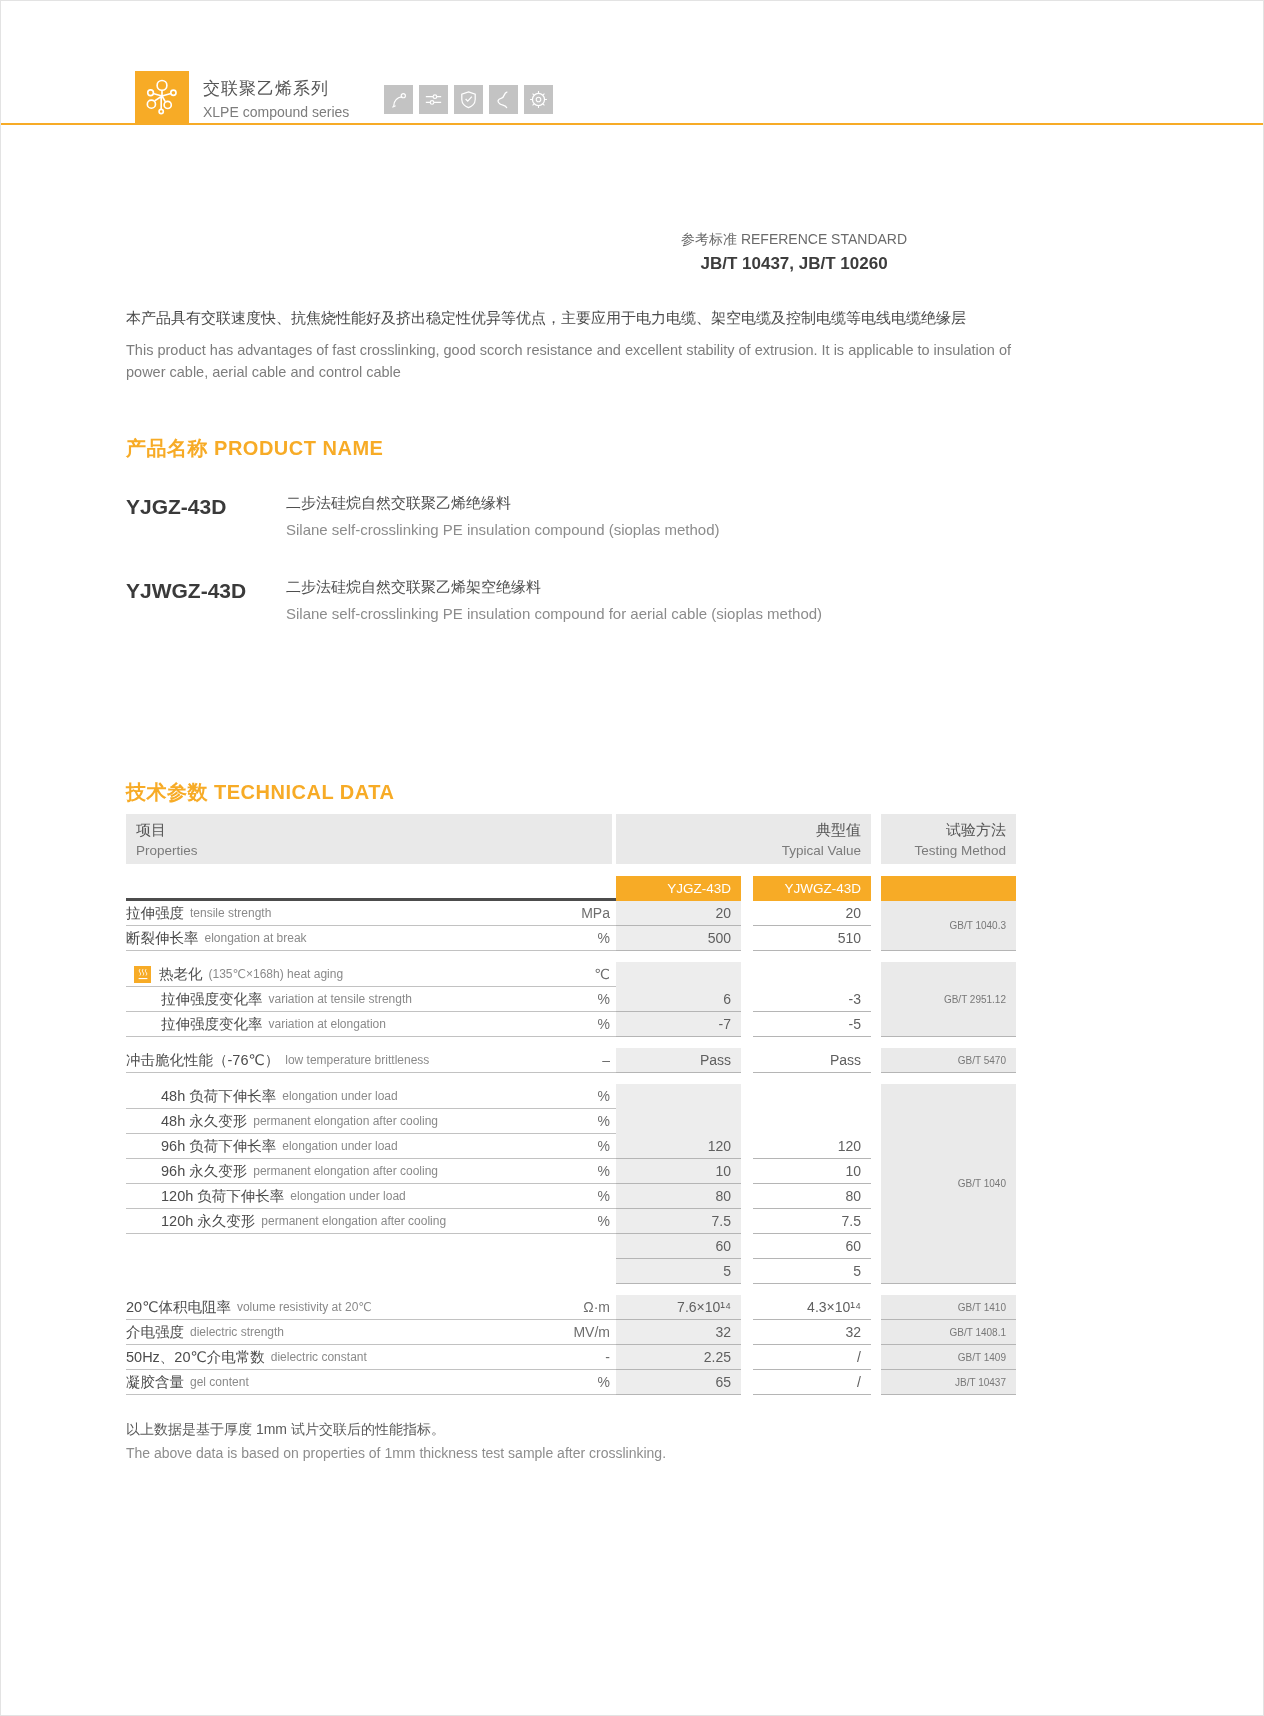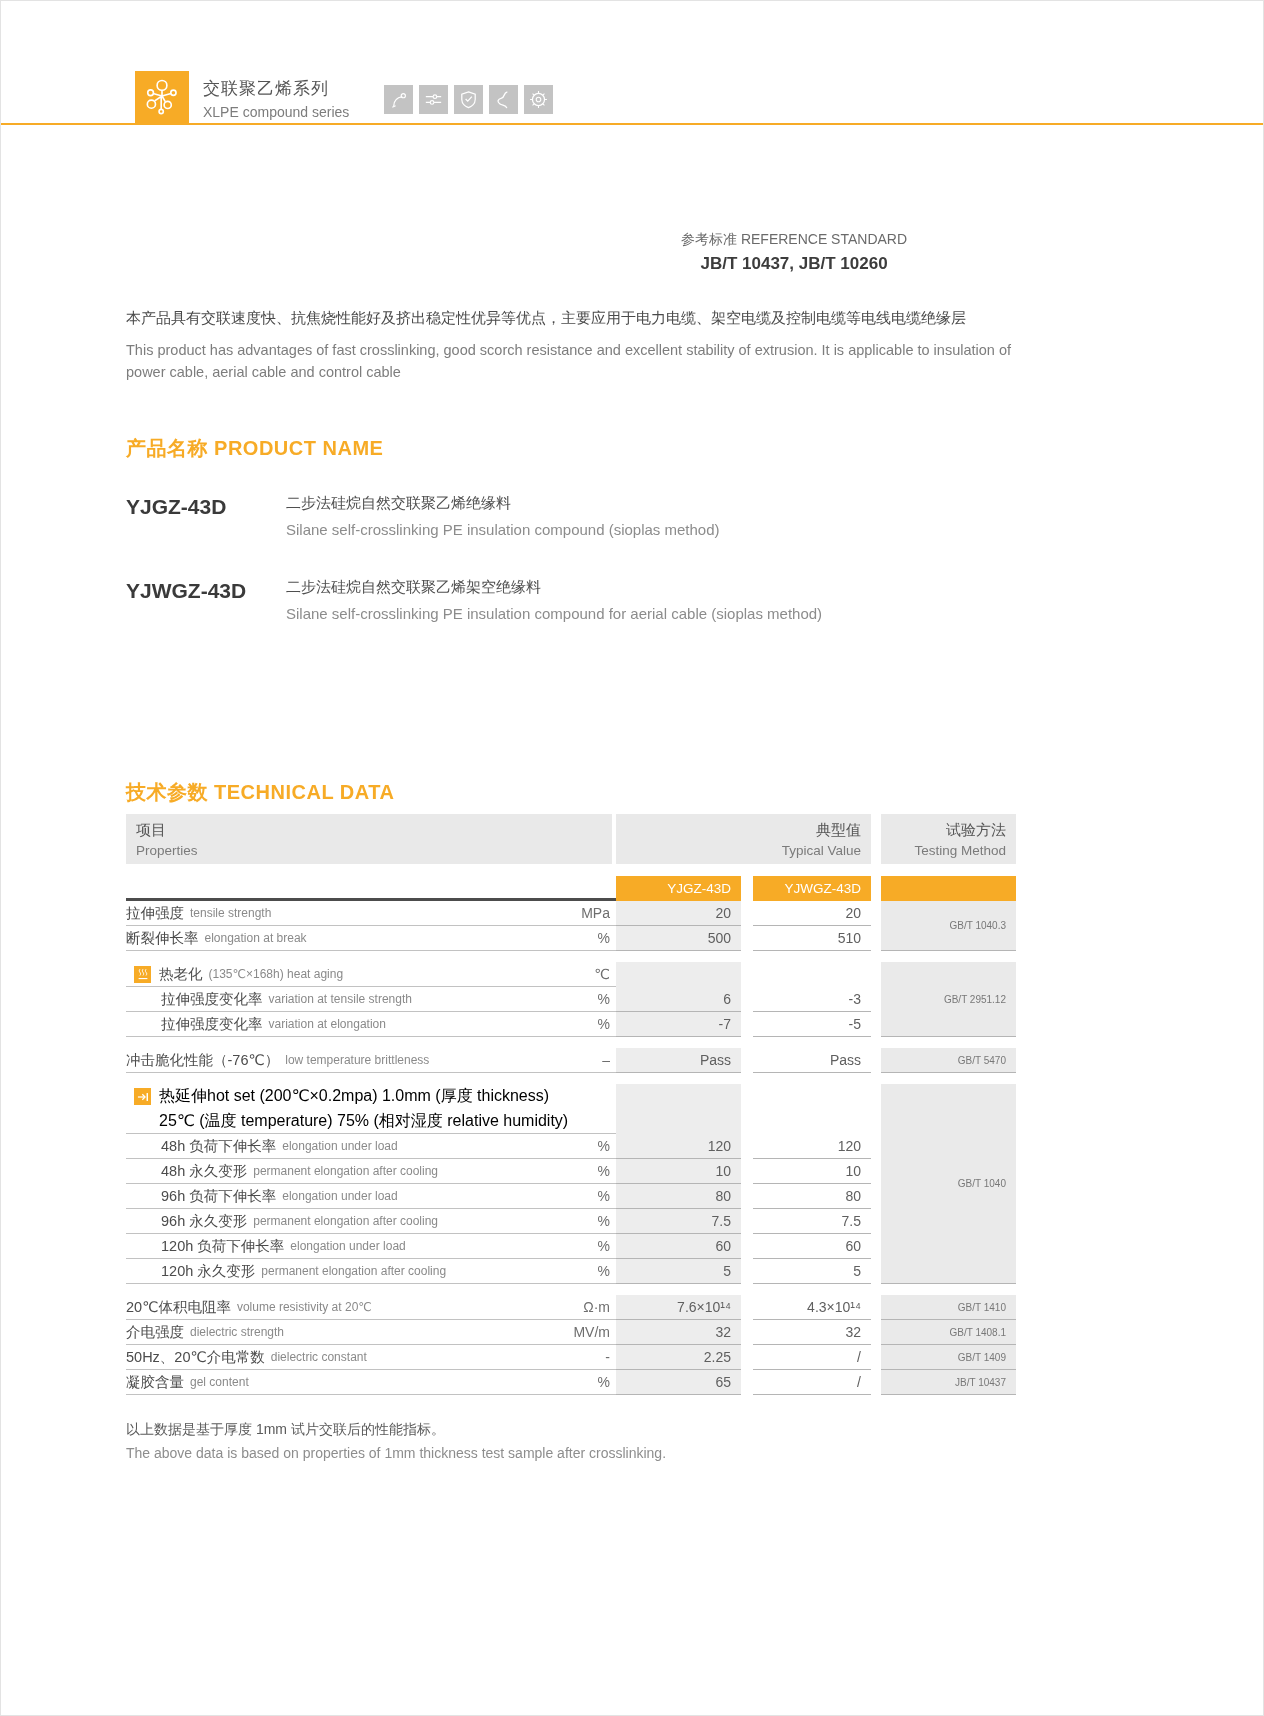--- a/index.html
+++ b/index.html
@@ -287,36 +287,20 @@
             <div class="bsp12"></div>
             <div class="bcol c3">
               <div class="vcell">Pass</div>
             </div>
             <div class="bsp10"></div>
             <div class="c4">GB/T 5470</div>
           </div>
           <div class="tgap"></div>
           <div class="tblock">
             <div class="bcol c1">
-              <div class="g2">
-                <div class="gl gl1">
-                  <span class="micon">
-                    <svg viewBox="0 0 16 16">
-                      <path d="M2.2 8h7.6" stroke="#fff" stroke-width="1.4"></path>
-                      <path d="M7.2 4.8L10.4 8l-3.2 3.2" fill="none" stroke="#fff" stroke-width="1.4"></path>
-                      <path d="M12.9 3.5v9" stroke="#fff" stroke-width="1.7"></path>
-                    </svg>
-                  </span>
-                  <span class="zh">热延伸</span>
-                  <span class="en">hot set (200℃×0.2mpa) 1.0mm (厚度 thickness)</span>
-                </div>
-                <div class="gl gl2">
-                  <span class="en">25℃ (温度 temperature) 75% (相对湿度 relative humidity)</span>
-                </div>
-              </div>
               <div class="prow ind">
                 <span class="zh">48h 负荷下伸长率</span>
                 <span class="en">elongation under load</span>
                 <span class="unit">%</span>
               </div>
               <div class="prow ind">
                 <span class="zh">48h 永久变形</span>
                 <span class="en">permanent elongation after cooling</span>
                 <span class="unit">%</span>
               </div>

